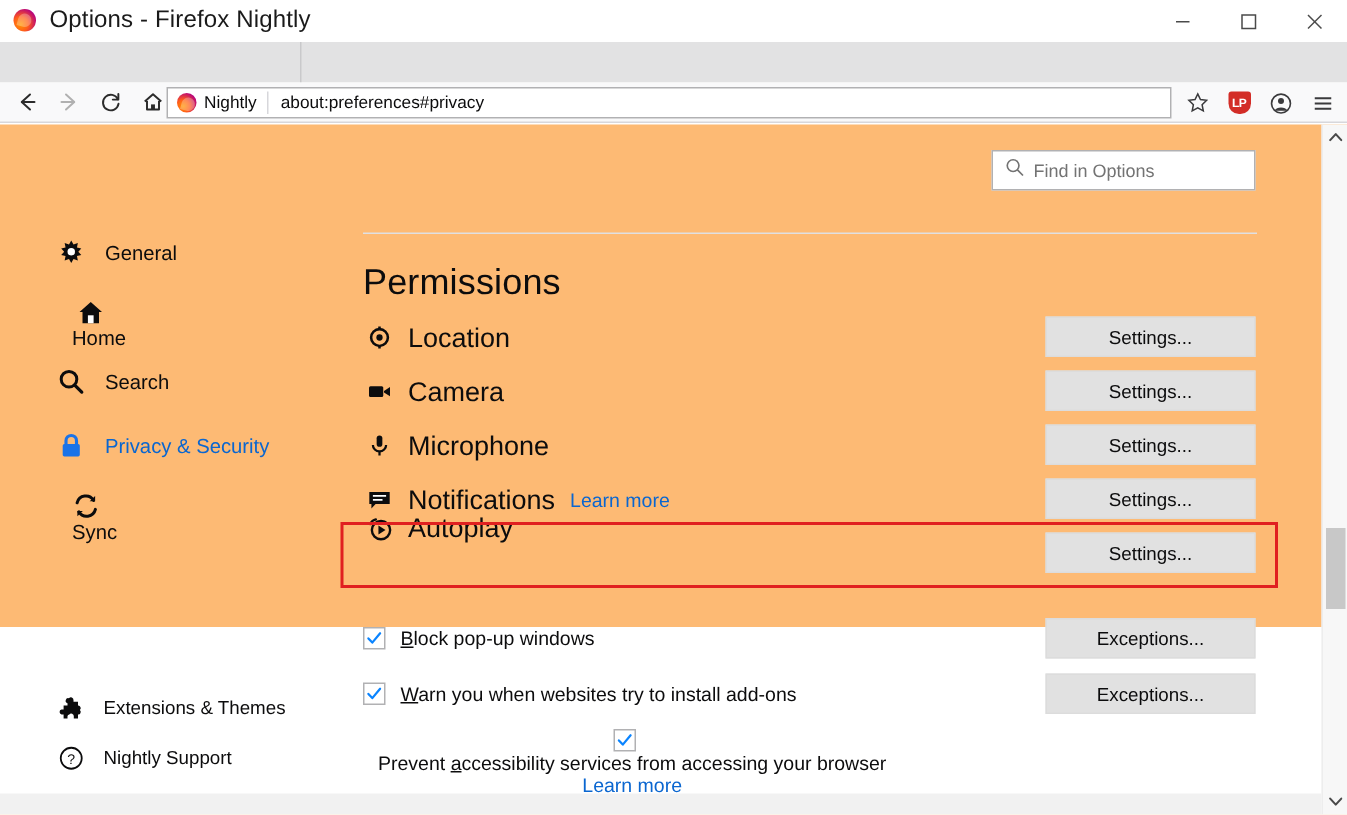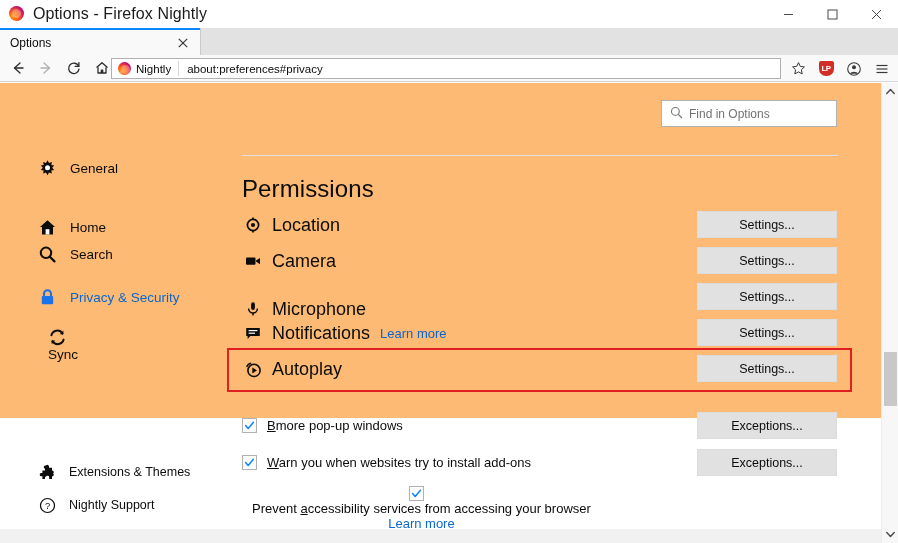--- a/index.html
+++ b/index.html
@@ -190,29 +190,20 @@
       <div class="wc">
         <svg width="11" height="11" viewBox="0 0 11 11">
             <line x1="1" y1="1" x2="10" y2="10" stroke="#4a4a4a" stroke-width="1"></line>
             <line x1="10" y1="1" x2="1" y2="10" stroke="#4a4a4a" stroke-width="1"></line>
           </svg>
       </div>
     </div>
   </div>
 
   <div class="tabstrip">
-    <div class="tab">
-      <div class="tab-label">Options</div>
-      <div class="tab-close">
-        <svg width="10" height="10" viewBox="0 0 10 10">
-            <line x1="0.8" y1="0.8" x2="9.2" y2="9.2" stroke="#3a3a3c" stroke-width="1.2"></line>
-            <line x1="9.2" y1="0.8" x2="0.8" y2="9.2" stroke="#3a3a3c" stroke-width="1.2"></line>
-          </svg>
-      </div>
-    </div>
     <div class="tab-right-edge"></div>
   </div>
 
   <div class="navbar">
     <div class="navbtn first">
       <svg width="16" height="16" viewBox="0 0 16 16">
           <path d="M10 3 L4.5 8 L10 13" fill="none" stroke="#2b2b2b" stroke-width="1.3" stroke-linecap="round" stroke-linejoin="round"></path>
           <line x1="4.7" y1="8" x2="13" y2="8" stroke="#2b2b2b" stroke-width="1.3" stroke-linecap="round"></line>
         </svg>
     </div>
@@ -288,21 +279,21 @@
       <div class="nav-item" style="top:73px;">
         <span class="ico">
           <svg width="19" height="19" viewBox="0 0 19 19">
               <path d="M9.5 1.3 L11 4 L13.9 3 L13.3 6 L16.2 6.6 L14.2 8.8 L16.2 11 L13.3 11.6 L13.9 14.6 L11 13.6 L9.5 16.3 L8 13.6 L5.1 14.6 L5.7 11.6 L2.8 11 L4.8 8.8 L2.8 6.6 L5.7 6 L5.1 3 L8 4 Z" fill="#0c0c0d"></path>
               <circle cx="9.5" cy="8.8" r="2.5" fill="#fff"></circle>
             </svg>
         </span>
         <span class="lbl">General</span>
       </div>
 
-      <div class="nav-item" style="top:132px;">
+      <div class="nav-item" style="top:116px;flex-direction:column;">
         <span class="ico">
           <svg width="19" height="19" viewBox="0 0 19 19">
               <path d="M2 9 L9.5 2.3 L17 9 L15 9 L15 16.5 L4 16.5 L4 9 Z" fill="#0c0c0d"></path>
               <rect x="7.6" y="11.2" width="3.8" height="5.3" fill="#fff"></rect>
             </svg>
         </span>
         <span class="lbl">Home</span>
       </div>
 
       <div class="nav-item" style="top:159px;">
@@ -382,21 +373,21 @@
               <rect x="1" y="4.5" width="9.5" height="7.2" rx="1" fill="#0c0c0d"></rect>
               <path d="M11 7.6 L15 5 L15 11.2 L11 8.6 Z" fill="#0c0c0d"></path>
             </svg>
         </span>
         <span class="perm-label">Camera</span>
       </div>
       <div class="btn" style="left:462px; top:164px;">
         <span>Settings...</span>
       </div>
 
-      <div class="perm-row" style="top:210px;">
+      <div class="perm-row" style="top:198px;">
         <span class="perm-ico">
           <svg width="16" height="16" viewBox="0 0 16 16">
               <rect x="6.1" y="1.3" width="3.8" height="7.6" rx="1.9" fill="#0c0c0d"></rect>
               <path d="M3.6 7.6 A4.4 4.4 0 0 0 12.4 7.6" fill="none" stroke="#0c0c0d" stroke-width="1.5"></path>
               <line x1="8" y1="11.8" x2="8" y2="14.6" stroke="#0c0c0d" stroke-width="1.5"></line>
             </svg>
         </span>
         <span class="perm-label">Microphone</span>
       </div>
       <div class="btn" style="left:462px; top:200px;">
@@ -411,41 +402,41 @@
               <line x1="3.6" y1="8.2" x2="10" y2="8.2" stroke="#fff" stroke-width="1.2"></line>
             </svg>
         </span>
         <span class="perm-label">Notifications</span>
         <span class="learn-more">Learn more</span>
       </div>
       <div class="btn" style="left:462px; top:236px;">
         <span>Settings...</span>
       </div>
 
-      <div class="perm-row" style="top:270px;align-items:center;">
+      <div class="perm-row" style="top:253px;align-items:center;">
         <span class="perm-ico">
           <svg width="17" height="17" viewBox="0 0 17 17">
               <circle cx="9" cy="9.4" r="6.1" fill="none" stroke="#0c0c0d" stroke-width="1.6"></circle>
               <path d="M7.3 6.4 L12 9.4 L7.3 12.4 Z" fill="#0c0c0d"></path>
               <path d="M1.9 5.4 A5.2 5.2 0 0 1 5.6 2.3" fill="none" stroke="#0c0c0d" stroke-width="1.5" stroke-linecap="round"></path>
             </svg>
         </span>
         <span class="perm-label">Autoplay</span>
       </div>
       <div class="btn" style="left:462px; top:272px;">
         <span>Settings...</span>
       </div>
 
       <div class="cb-row" style="top:329px;">
         <span class="cbox">
           <svg width="11" height="11" viewBox="0 0 11 11">
               <path d="M1.6 5.6 L4.2 8.4 L9.4 2.2" fill="none" stroke="#0a84ff" stroke-width="1.5" stroke-linecap="round" stroke-linejoin="round"></path>
             </svg>
         </span>
-        <span class="cb-label"><span class="ak">B</span><span>more pop-up windows</span></span>
+        <span class="cb-label"><span class="ak">B</span><span>lock pop-up windows</span></span>
       </div>
       <div class="btn" style="left:462px; top:329px;">
         <span>Exceptions...</span>
       </div>
 
       <div class="cb-row" style="top:366px;">
         <span class="cbox">
           <svg width="11" height="11" viewBox="0 0 11 11">
               <path d="M1.6 5.6 L4.2 8.4 L9.4 2.2" fill="none" stroke="#0a84ff" stroke-width="1.5" stroke-linecap="round" stroke-linejoin="round"></path>
             </svg>

